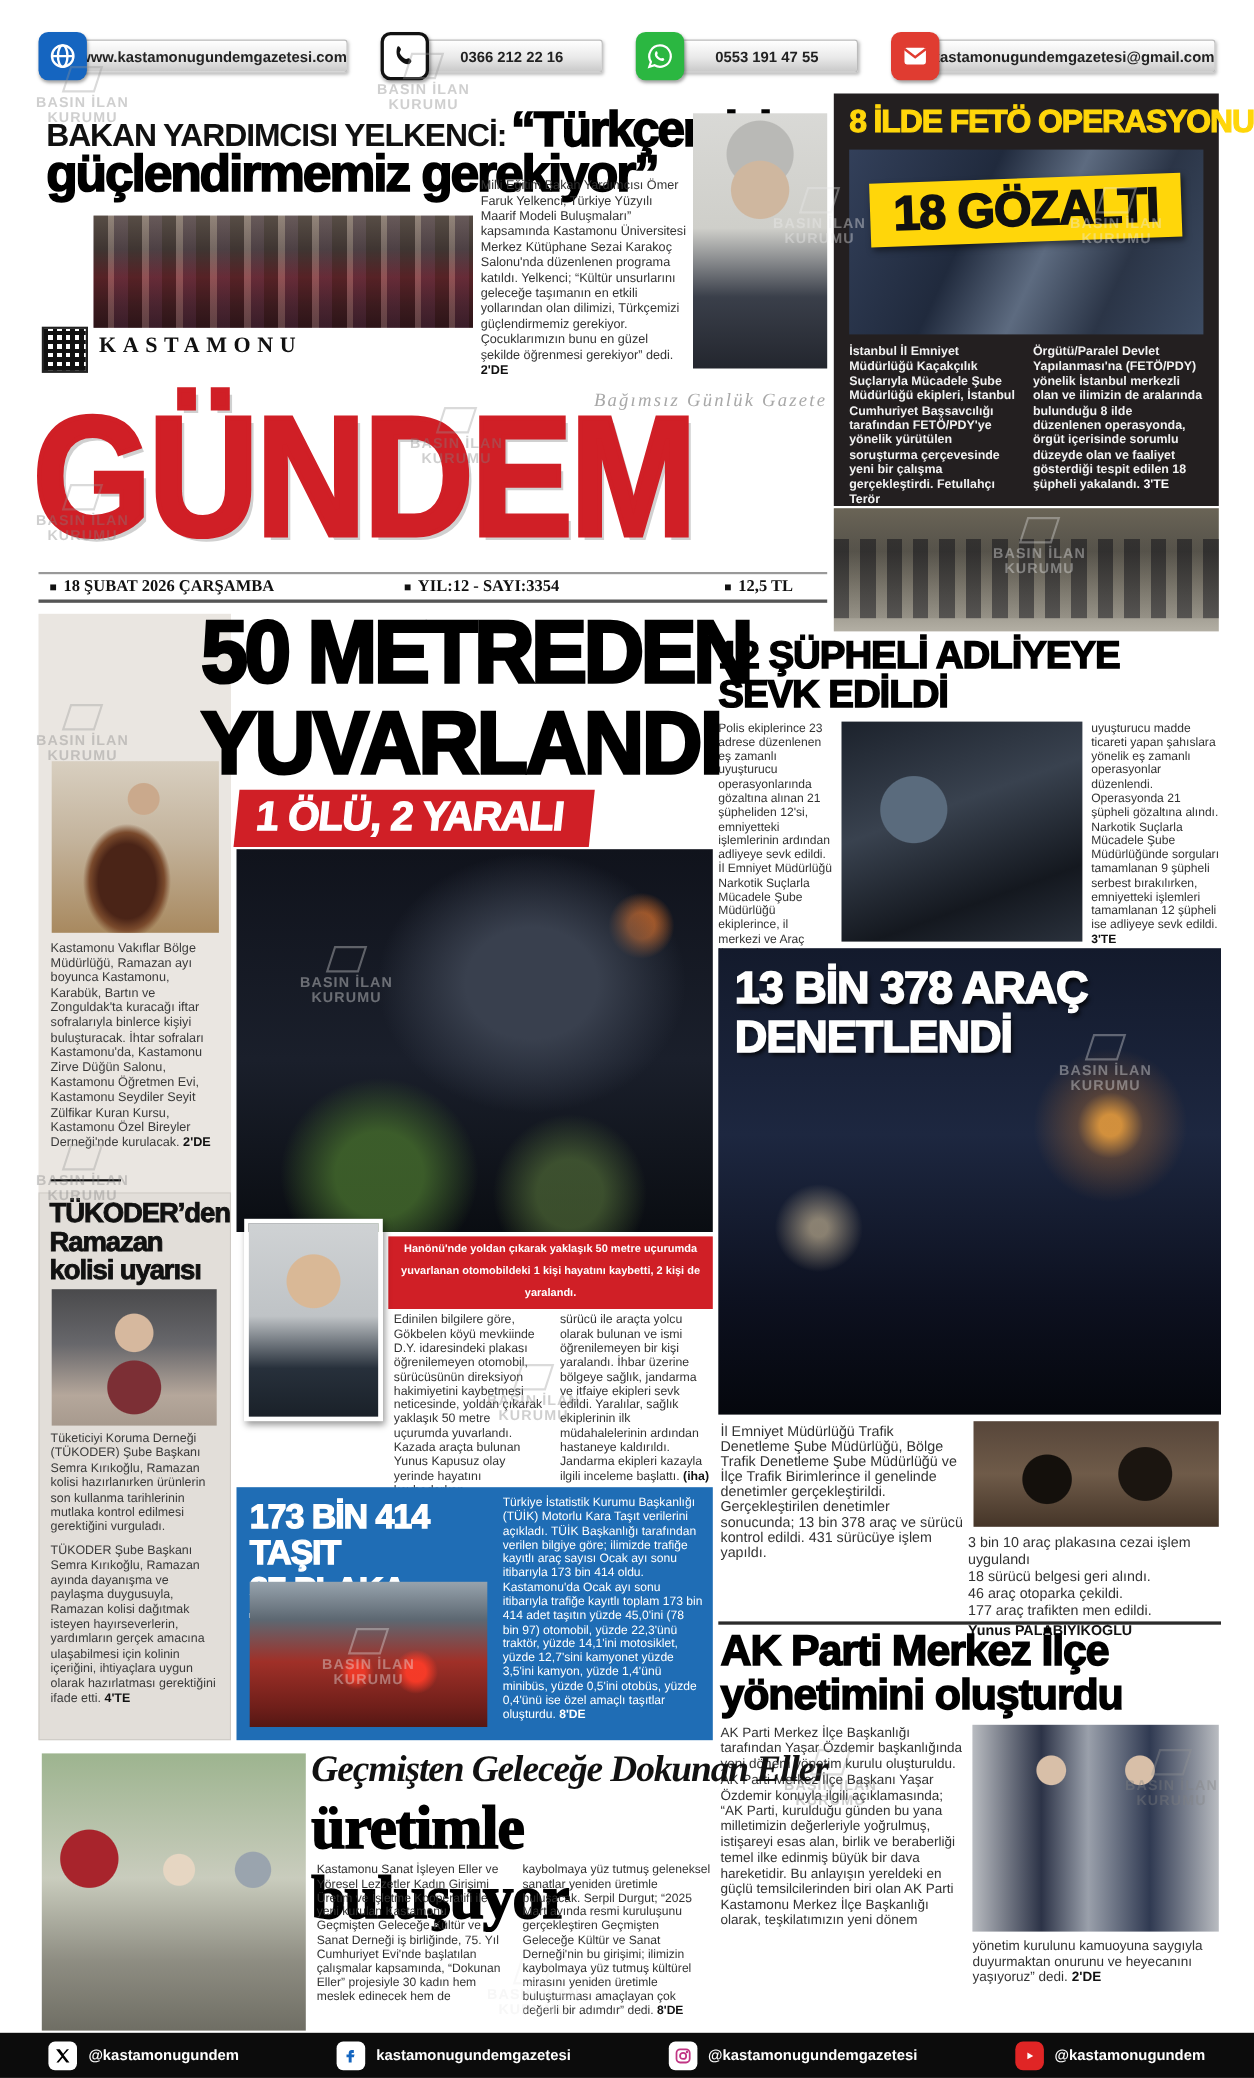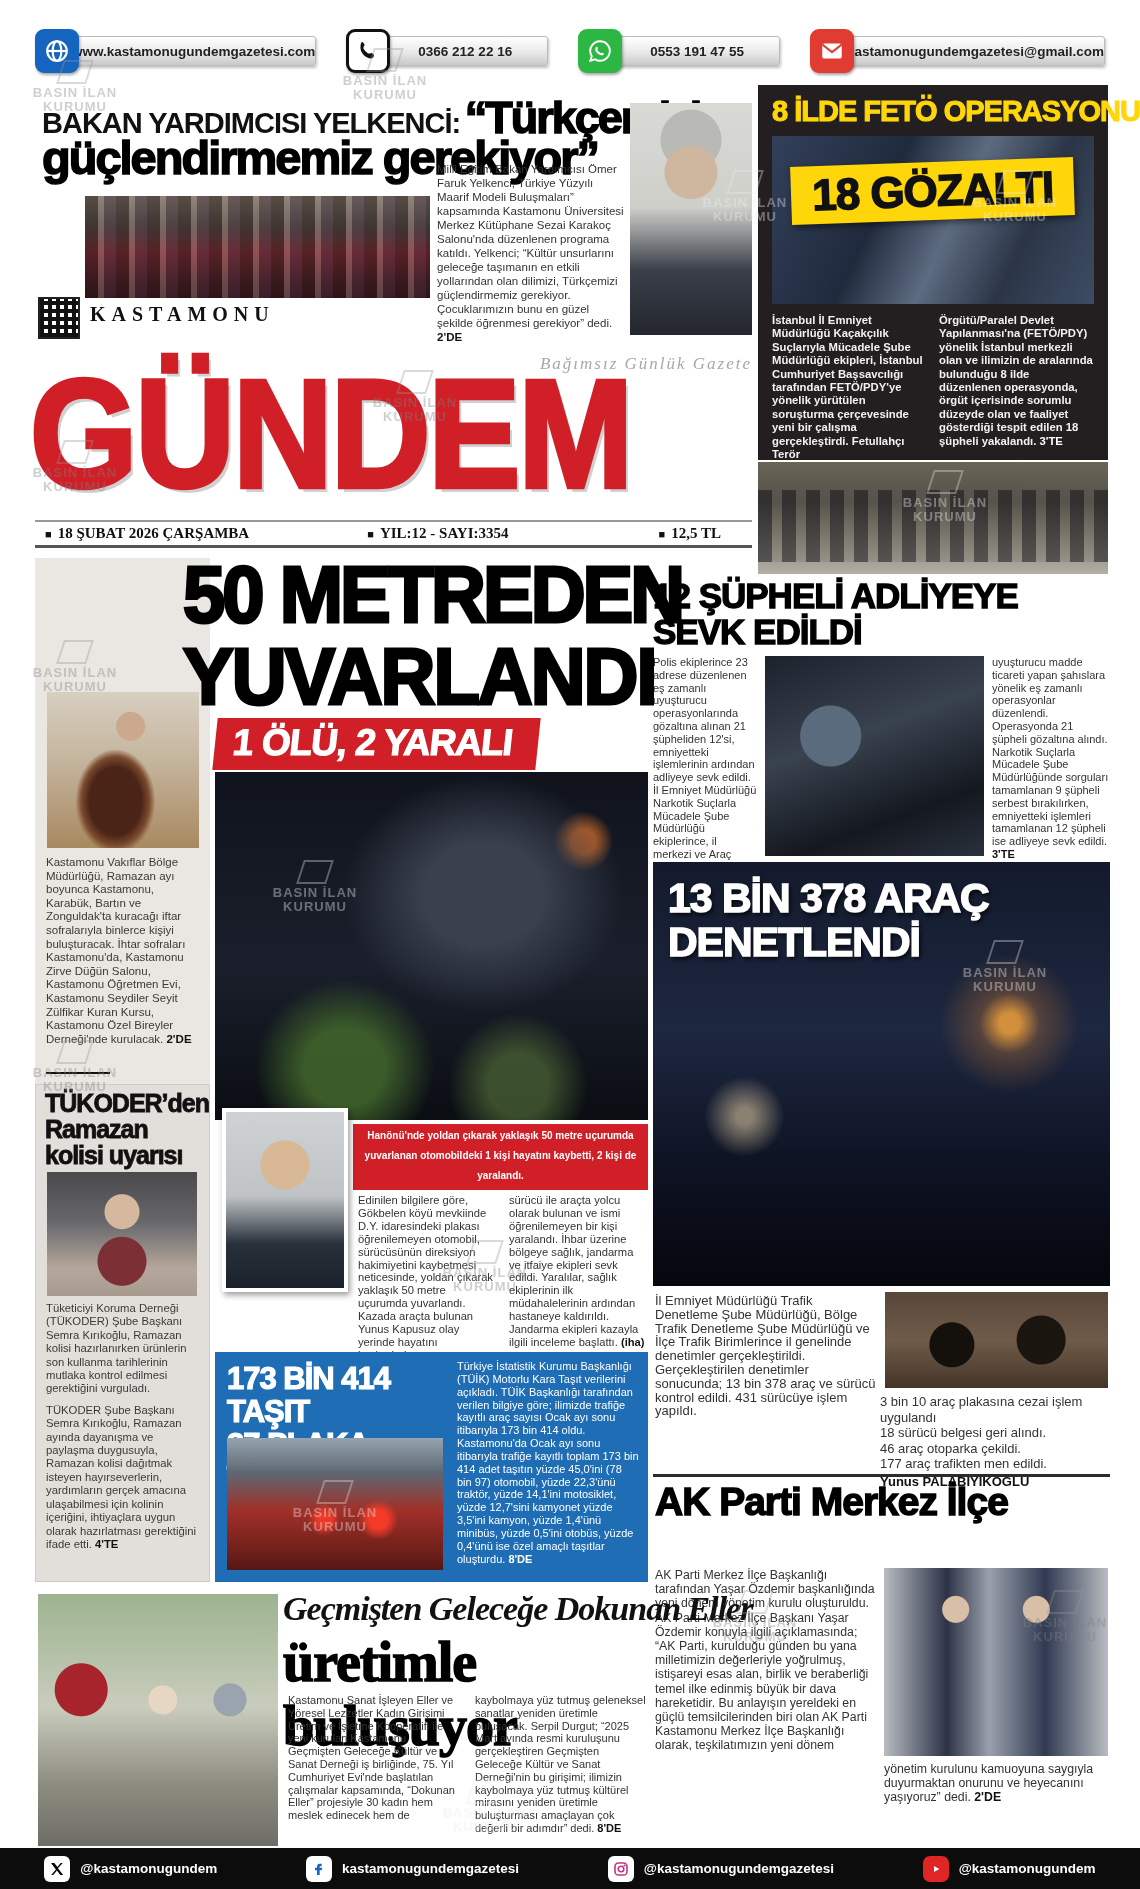--- a/index.html
+++ b/index.html
@@ -289,20 +289,21 @@
     <div>3 bin 10 araç plakasına cezai işlem uygulandı</div>
     <div>18 sürücü belgesi geri alındı.</div>
     <div>46 araç otoparka çekildi.</div>
     <div>177 araç trafikten men edildi.</div>
     <div class="den-by">Yunus PALABIYIKOĞLU</div>
   </div>
   <div class="abs rdivider"></div>
 
   <div class="abs ak-h">
     <span>AK Parti Merkez İlçe</span><br>
+    <span>yönetimini oluşturdu</span>
   </div>
   <p class="abs ak-c1">AK Parti Merkez İlçe Başkanlığı tarafından Yaşar Özdemir başkanlığında yeni dönem yönetim kurulu oluşturuldu. AK Parti Merkez İlçe Başkanı Yaşar Özdemir konuyla ilgili açıklamasında; “AK Parti, kurulduğu günden bu yana milletimizin değerleriyle yoğrulmuş, istişareyi esas alan, birlik ve beraberliği temel ilke edinmiş büyük bir dava hareketidir. Bu anlayışın yereldeki en güçlü temsilcilerinden biri olan AK Parti Kastamonu Merkez İlçe Başkanlığı olarak, teşkilatımızın yeni dönem</p>
   <div class="abs ph-akparti"></div>
   <p class="abs ak-c2"><span>yönetim kurulunu kamuoyuna saygıyla duyurmaktan onurunu ve heyecanını yaşıyoruz” dedi.</span> <b class="pref">2'DE</b></p>
 
   <div class="abs panel1"></div>
   <div class="abs ph-dates"></div>
   <p class="abs if-b"><span>Kastamonu Vakıflar Bölge Müdürlüğü, Ramazan ayı boyunca Kastamonu, Karabük, Bartın ve Zonguldak'ta kuracağı iftar sofralarıyla binlerce kişiyi buluşturacak. İhtar sofraları Kastamonu'da, Kastamonu Zirve Düğün Salonu, Kastamonu Öğretmen Evi, Kastamonu Seydiler Seyit Zülfikar Kuran Kursu, Kastamonu Özel Bireyler Derneği'nde kurulacak.</span> <b class="pref">2'DE</b></p>
   <div class="abs ldiv"></div>
 

